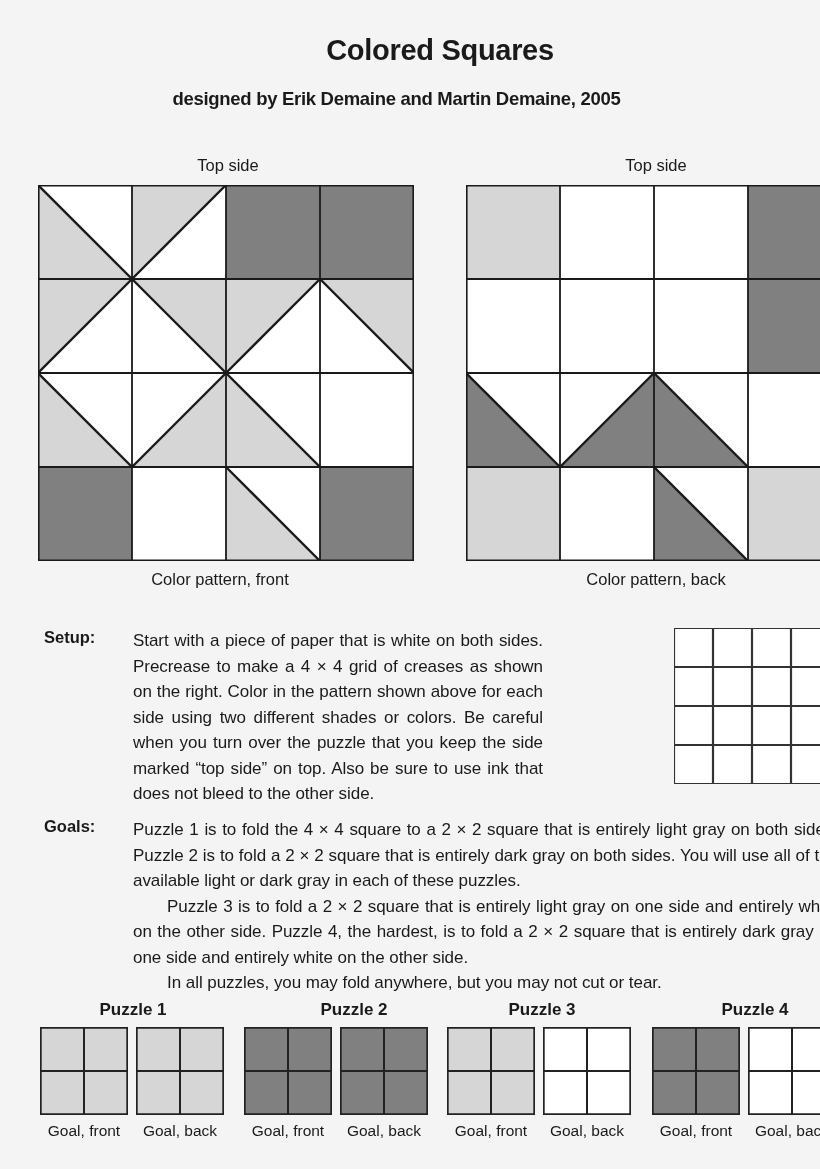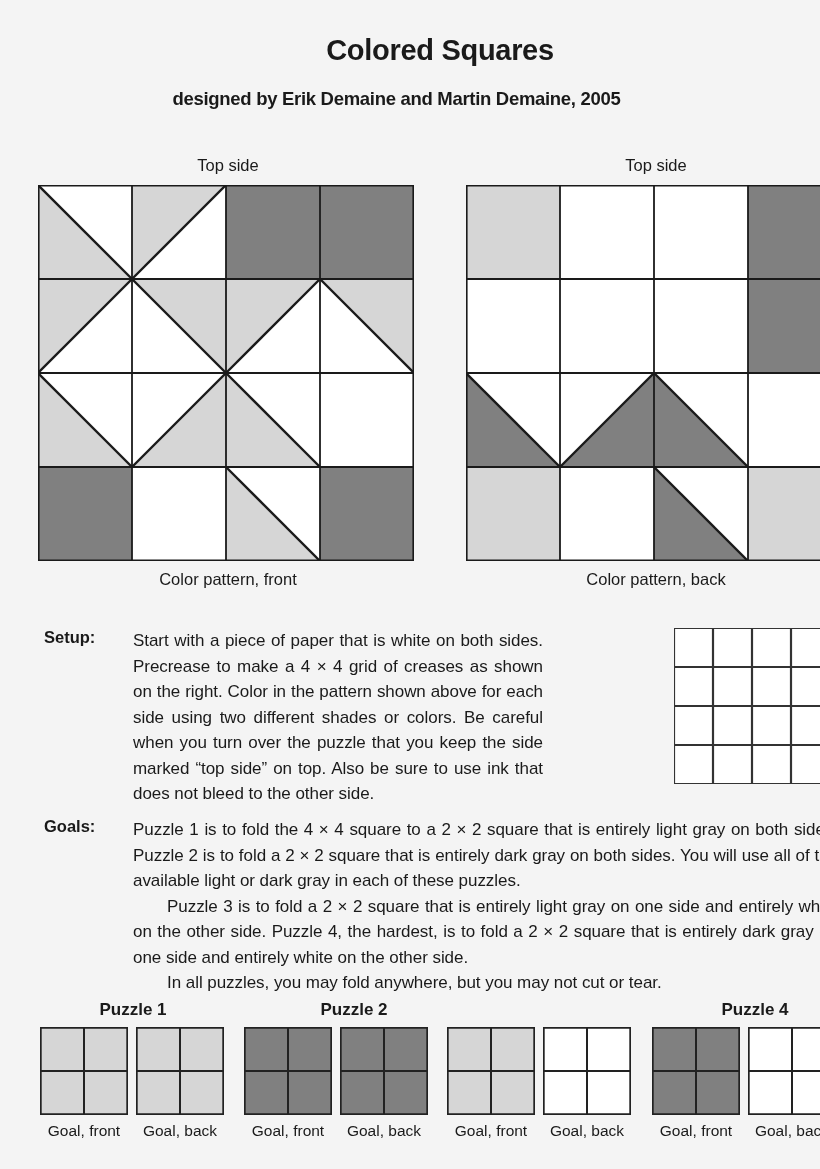--- a/index.html
+++ b/index.html
@@ -192,21 +192,21 @@
         <line x1="94" y1="0" x2="94" y2="376" stroke="#1a1a1a" stroke-width="1.8"></line>
         <line x1="0" y1="94" x2="376" y2="94" stroke="#1a1a1a" stroke-width="1.8"></line>
         <line x1="188" y1="0" x2="188" y2="376" stroke="#1a1a1a" stroke-width="1.8"></line>
         <line x1="0" y1="188" x2="376" y2="188" stroke="#1a1a1a" stroke-width="1.8"></line>
         <line x1="282" y1="0" x2="282" y2="376" stroke="#1a1a1a" stroke-width="1.8"></line>
         <line x1="0" y1="282" x2="376" y2="282" stroke="#1a1a1a" stroke-width="1.8"></line>
         <line x1="376" y1="0" x2="376" y2="376" stroke="#1a1a1a" stroke-width="3.2"></line>
         <line x1="0" y1="376" x2="376" y2="376" stroke="#1a1a1a" stroke-width="3.2"></line>
       </svg>
     </div>
-  <div class="caption" style="left:8px;">Color pattern, front</div>
+  <div class="caption" style="left:0;">Color pattern, front</div>
 
   <div class="topside-label" style="left:436px;">Top side</div>
   <div class="grid-wrap" id="back-grid" style="left:436px;">
       <svg width="376" height="376" viewBox="0 0 376 376">
         <g>
           <rect x="0" y="0" width="94" height="94" fill="#d6d6d6"></rect>
         </g>
         <g>
           <rect x="94" y="0" width="94" height="94" fill="#ffffff"></rect>
         </g>
@@ -292,20 +292,21 @@
 
   <div class="sec-label" style="top:817px;">Goals:</div>
   <div class="sec-body" style="top:817px; width:705px;">
     <p class="indent" style="text-indent:0">Puzzle 1 is to fold the 4 × 4 square to a 2 × 2 square that is entirely light gray on both sides.  Puzzle 2 is to fold a 2 × 2 square that is entirely dark gray on both sides.  You will use all of the available light or dark gray in each of these puzzles.</p>
     <p class="indent">Puzzle 3 is to fold a 2 × 2 square that is entirely light gray on one side and entirely white on the other side.  Puzzle 4, the hardest, is to fold a 2 × 2 square that is entirely dark gray on one side and entirely white on the other side.</p>
     <p class="indent">In all puzzles, you may fold anywhere, but you may not cut or tear.</p>
   </div>
 
   <div class="puzzle-head" style="left:3px;">Puzzle 1</div>
   <div class="puzzle-head" style="left:224px;">Puzzle 2</div>
+  <div class="puzzle-head" style="left:412px;">Puzzle 3</div>
   <div class="puzzle-head" style="left:625px;">Puzzle 4</div>
 
   <div id="goal-boxes">
       <div class="goal-box" style="left: 10px;"><svg width="88" height="88" viewBox="0 0 88 88">
           <rect x="0" y="0" width="88" height="88" fill="#d6d6d6"></rect>
           <line x1="0" y1="0" x2="0" y2="88" stroke="#222" stroke-width="3.4"></line>
           <line x1="0" y1="0" x2="88" y2="0" stroke="#222" stroke-width="3.4"></line>
           <line x1="44" y1="0" x2="44" y2="88" stroke="#222" stroke-width="2"></line>
           <line x1="0" y1="44" x2="88" y2="44" stroke="#222" stroke-width="2"></line>
           <line x1="88" y1="0" x2="88" y2="88" stroke="#222" stroke-width="3.4"></line>

